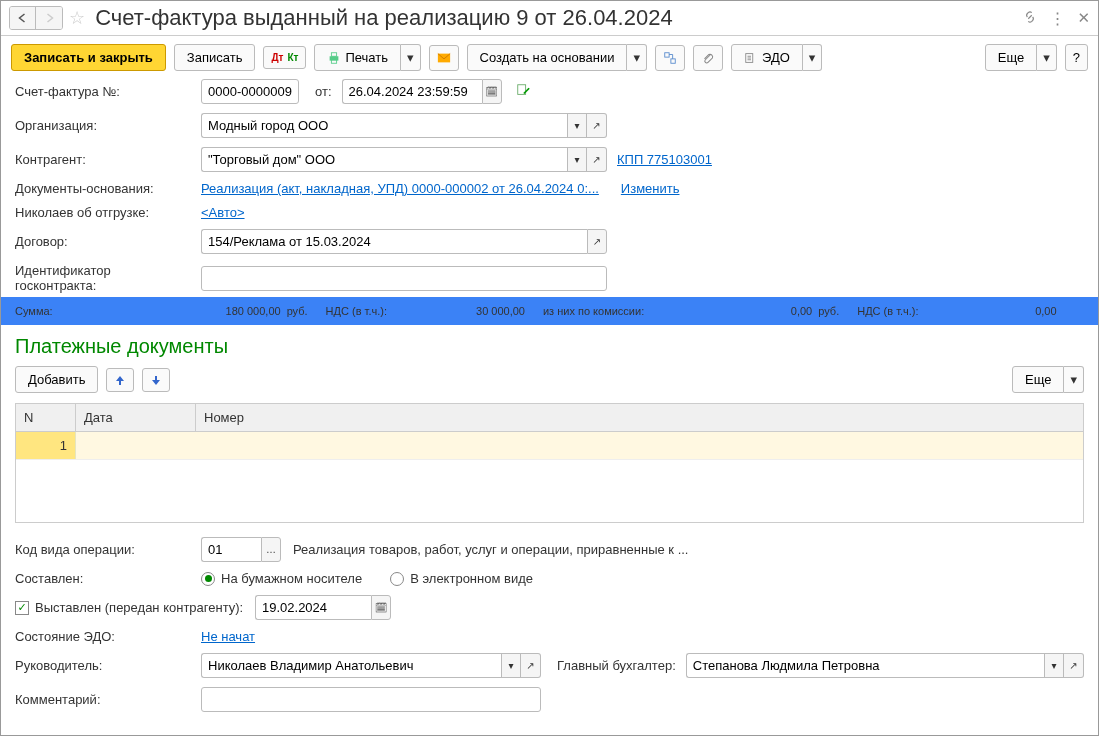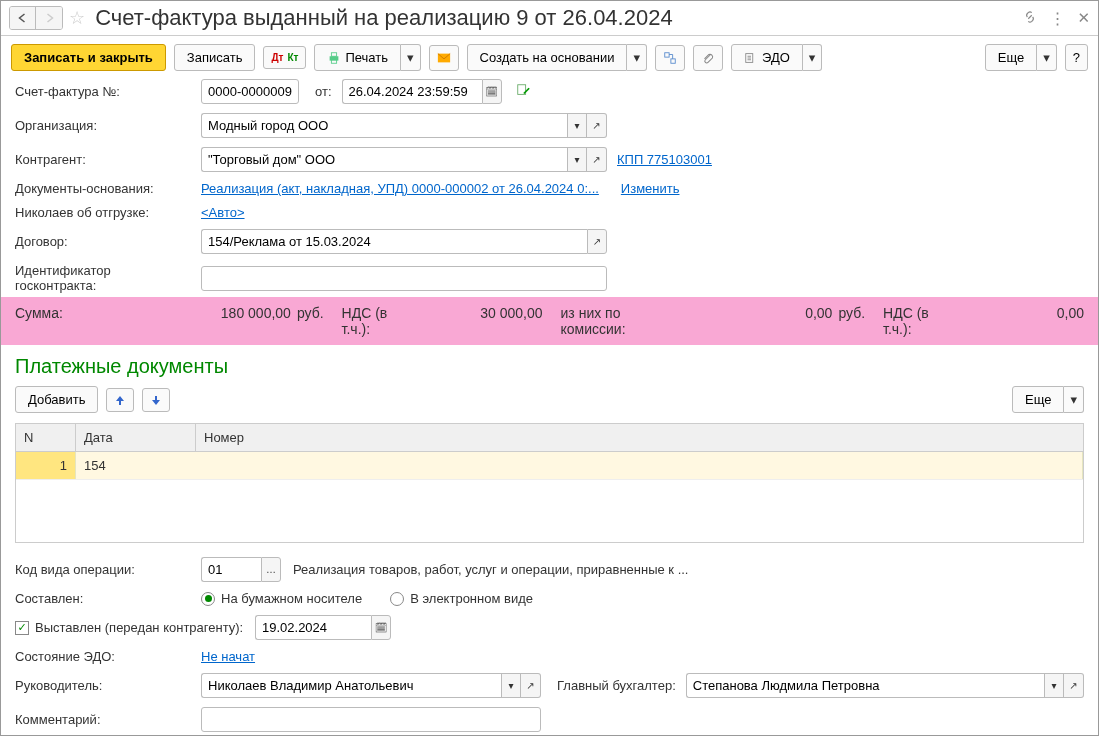--- a/index.html
+++ b/index.html
@@ -24,21 +24,21 @@
 .form { padding: 0 14px; display: flex; flex-direction: column; gap: 9px; }
 .row { display: flex; align-items: center; gap: 10px; }
 .lbl { width: 176px; font-size: 13px; }
 .inp { border: 1px solid #bbb; padding: 4px 6px; border-radius: 3px; font-size: 13px; background: #fff; }
 .inp-combo { display: flex; }
 .inp-combo .inp { border-radius: 3px 0 0 3px; border-right: none; }
 .inp-btn { border: 1px solid #bbb; background: #f5f5f5; width: 20px; display: flex; align-items: center; justify-content: center; cursor: pointer; font-size: 10px; }
 .inp-btn:last-child { border-radius: 0 3px 3px 0; }
 .inp-btn + .inp-btn { border-left: none; }
 .link { color: #0066cc; text-decoration: underline; cursor: pointer; }
-.summary { background: #f9a8d4; padding: 8px 14px; display: flex; gap: 18px; font-size: 14px; margin: 4px 0; }
+.summary { background: #3b82f6; padding: 8px 14px; display: flex; gap: 18px; font-size: 11px; margin: 4px 0; }
 .summary-item { display: flex; gap: 6px; }
 .summary-val { text-align: right; min-width: 80px; }
 .section-title { color: #008800; font-size: 20px; padding: 6px 14px 4px; }
 .sub-toolbar { display: flex; align-items: center; padding: 4px 14px; gap: 8px; }
 .table { margin: 6px 14px 14px; border: 1px solid #ccc; }
 .thead { display: flex; background: #f0f0f0; border-bottom: 1px solid #ccc; }
 .th { padding: 6px 8px; border-right: 1px solid #ccc; font-size: 13px; }
 .th:last-child { border-right: none; }
 .th-n { width: 60px; }
 .th-date { width: 120px; }
@@ -259,21 +259,20 @@
 
   <div class="table">
     <div class="thead">
       <div class="th th-n">N</div>
       <div class="th th-date">Дата</div>
       <div class="th th-num">Номер</div>
     </div>
     <div class="tbody" id="paydocs-body">
         <div class="tr">
           <div class="td td-n">1</div>
-          <div class="td td-num">154</div>
         </div>
       </div>
   </div>
 
   <div class="form">
     <div class="row">
       <div class="lbl">Код вида операции:</div>
       <div class="inp-combo">
         <input class="inp" style="width: 60px;" value="01">
         <div class="inp-btn">…</div>

